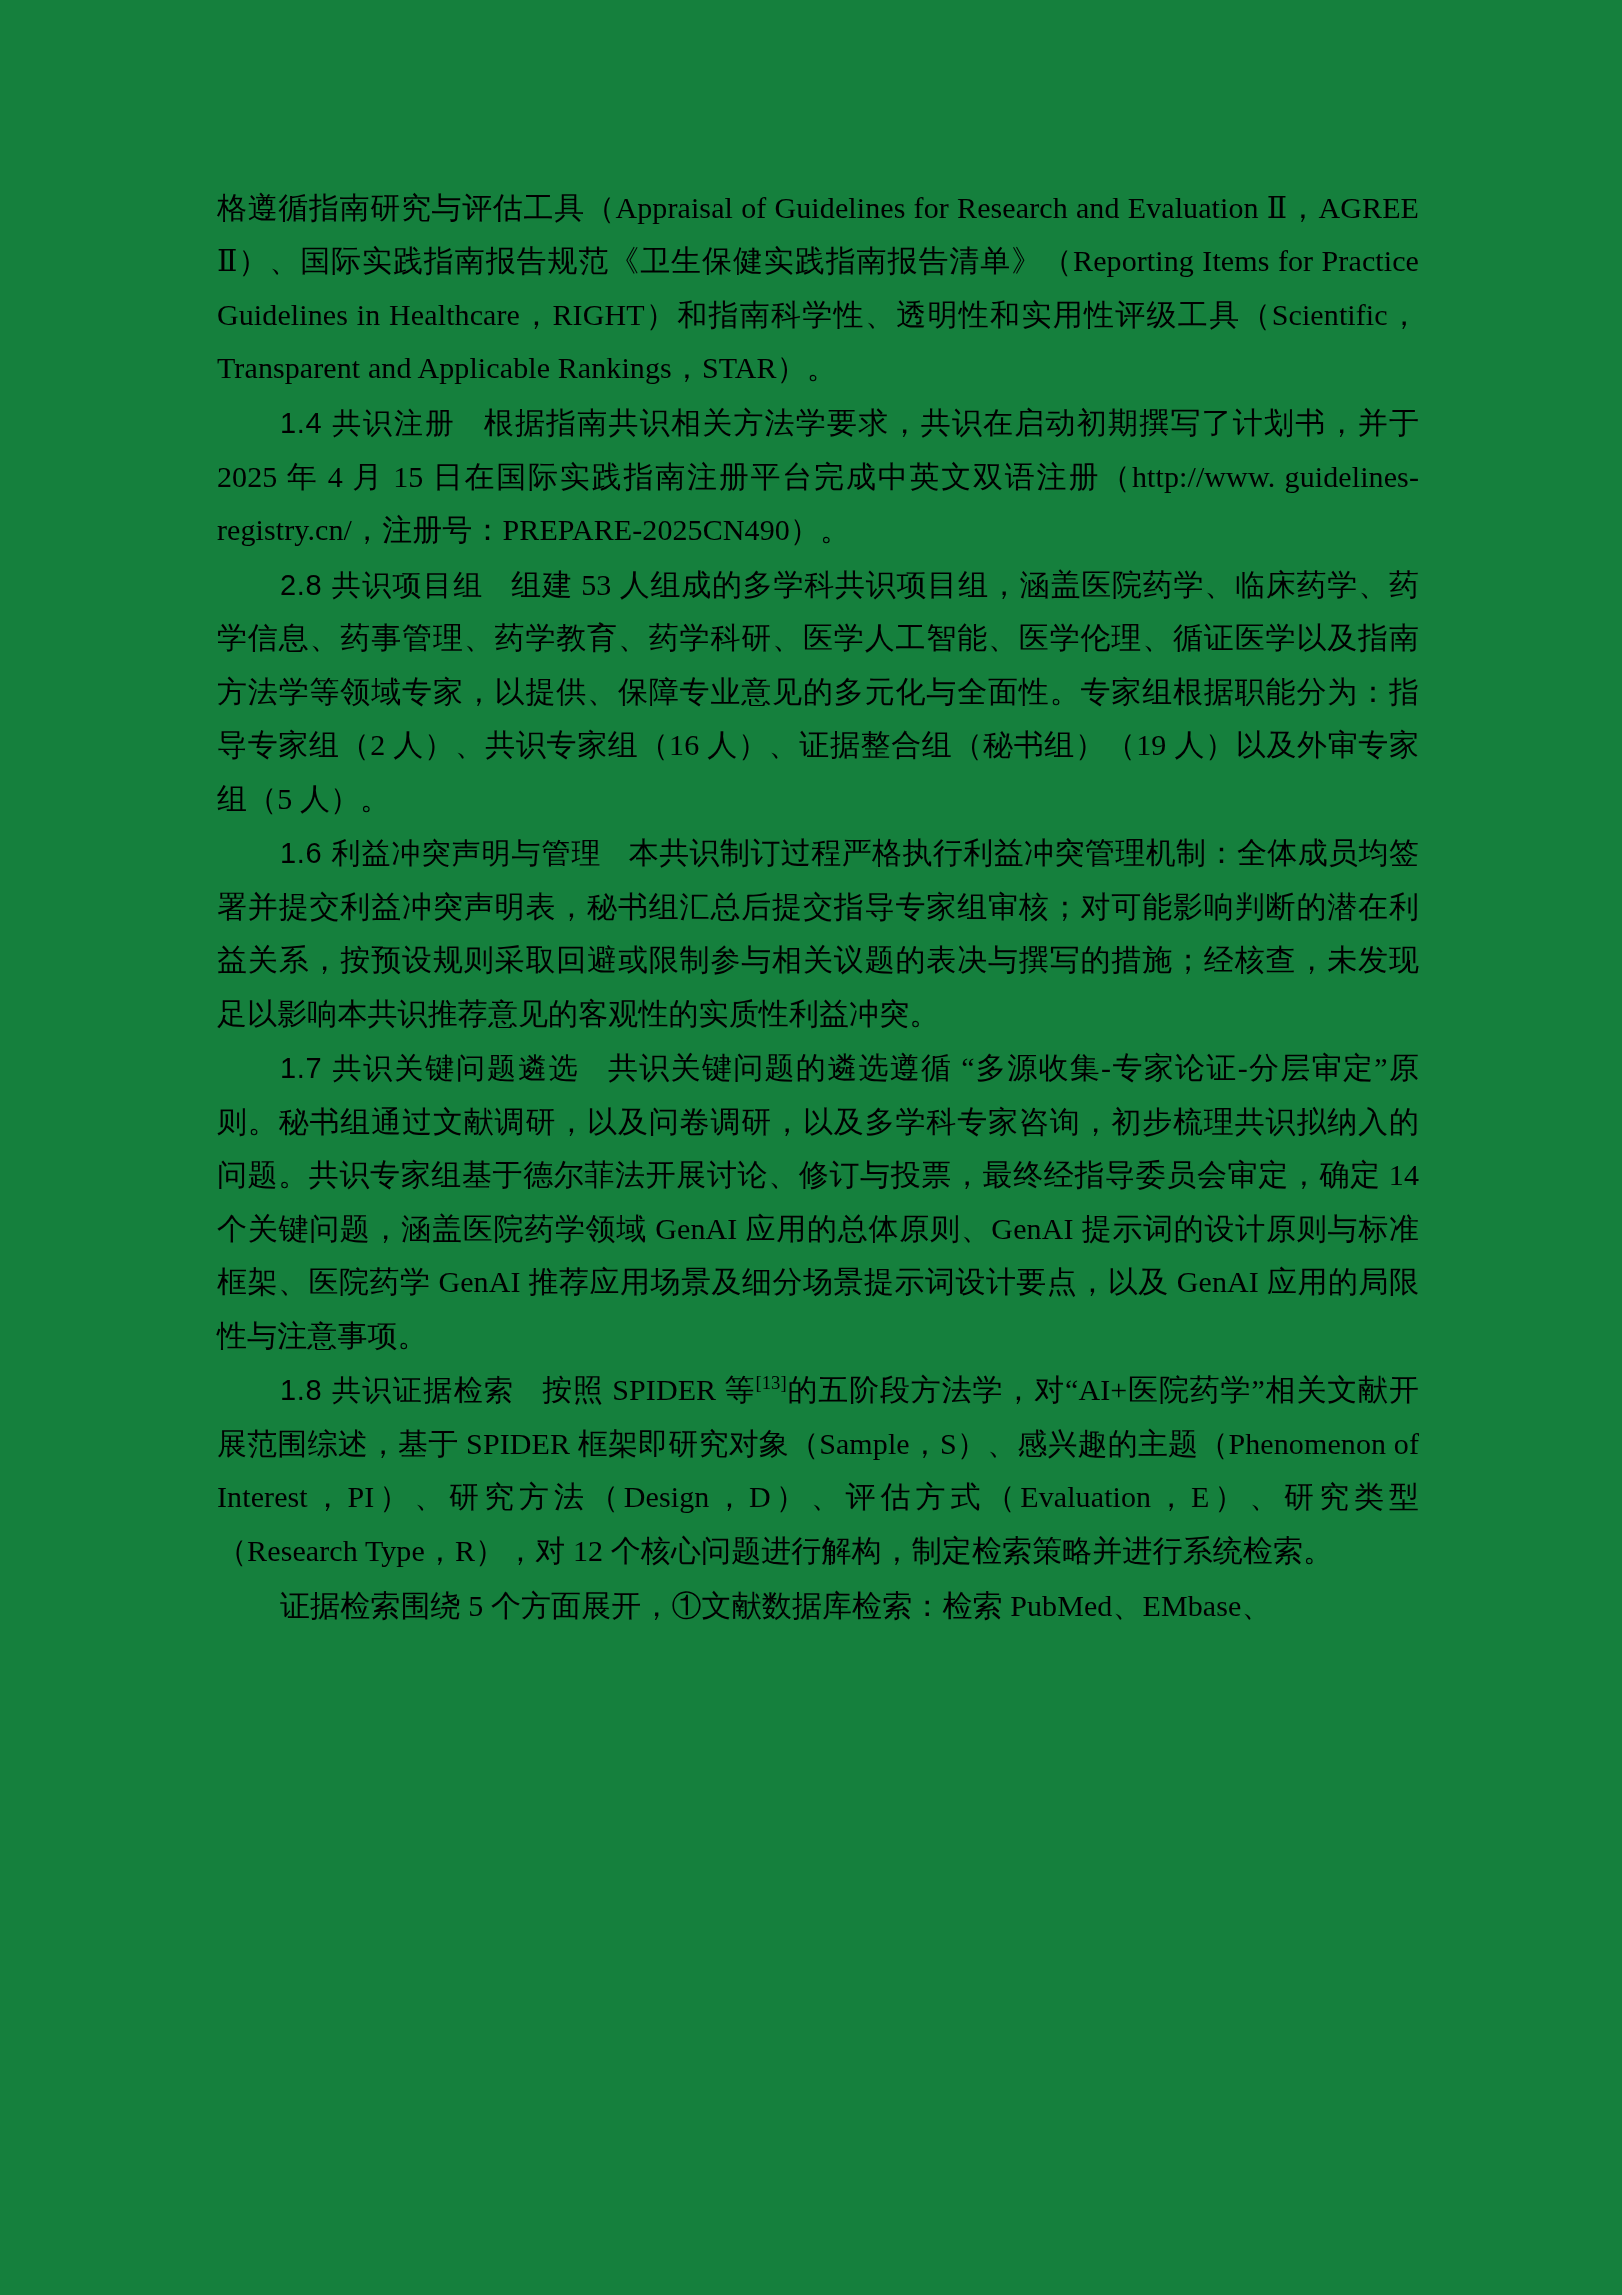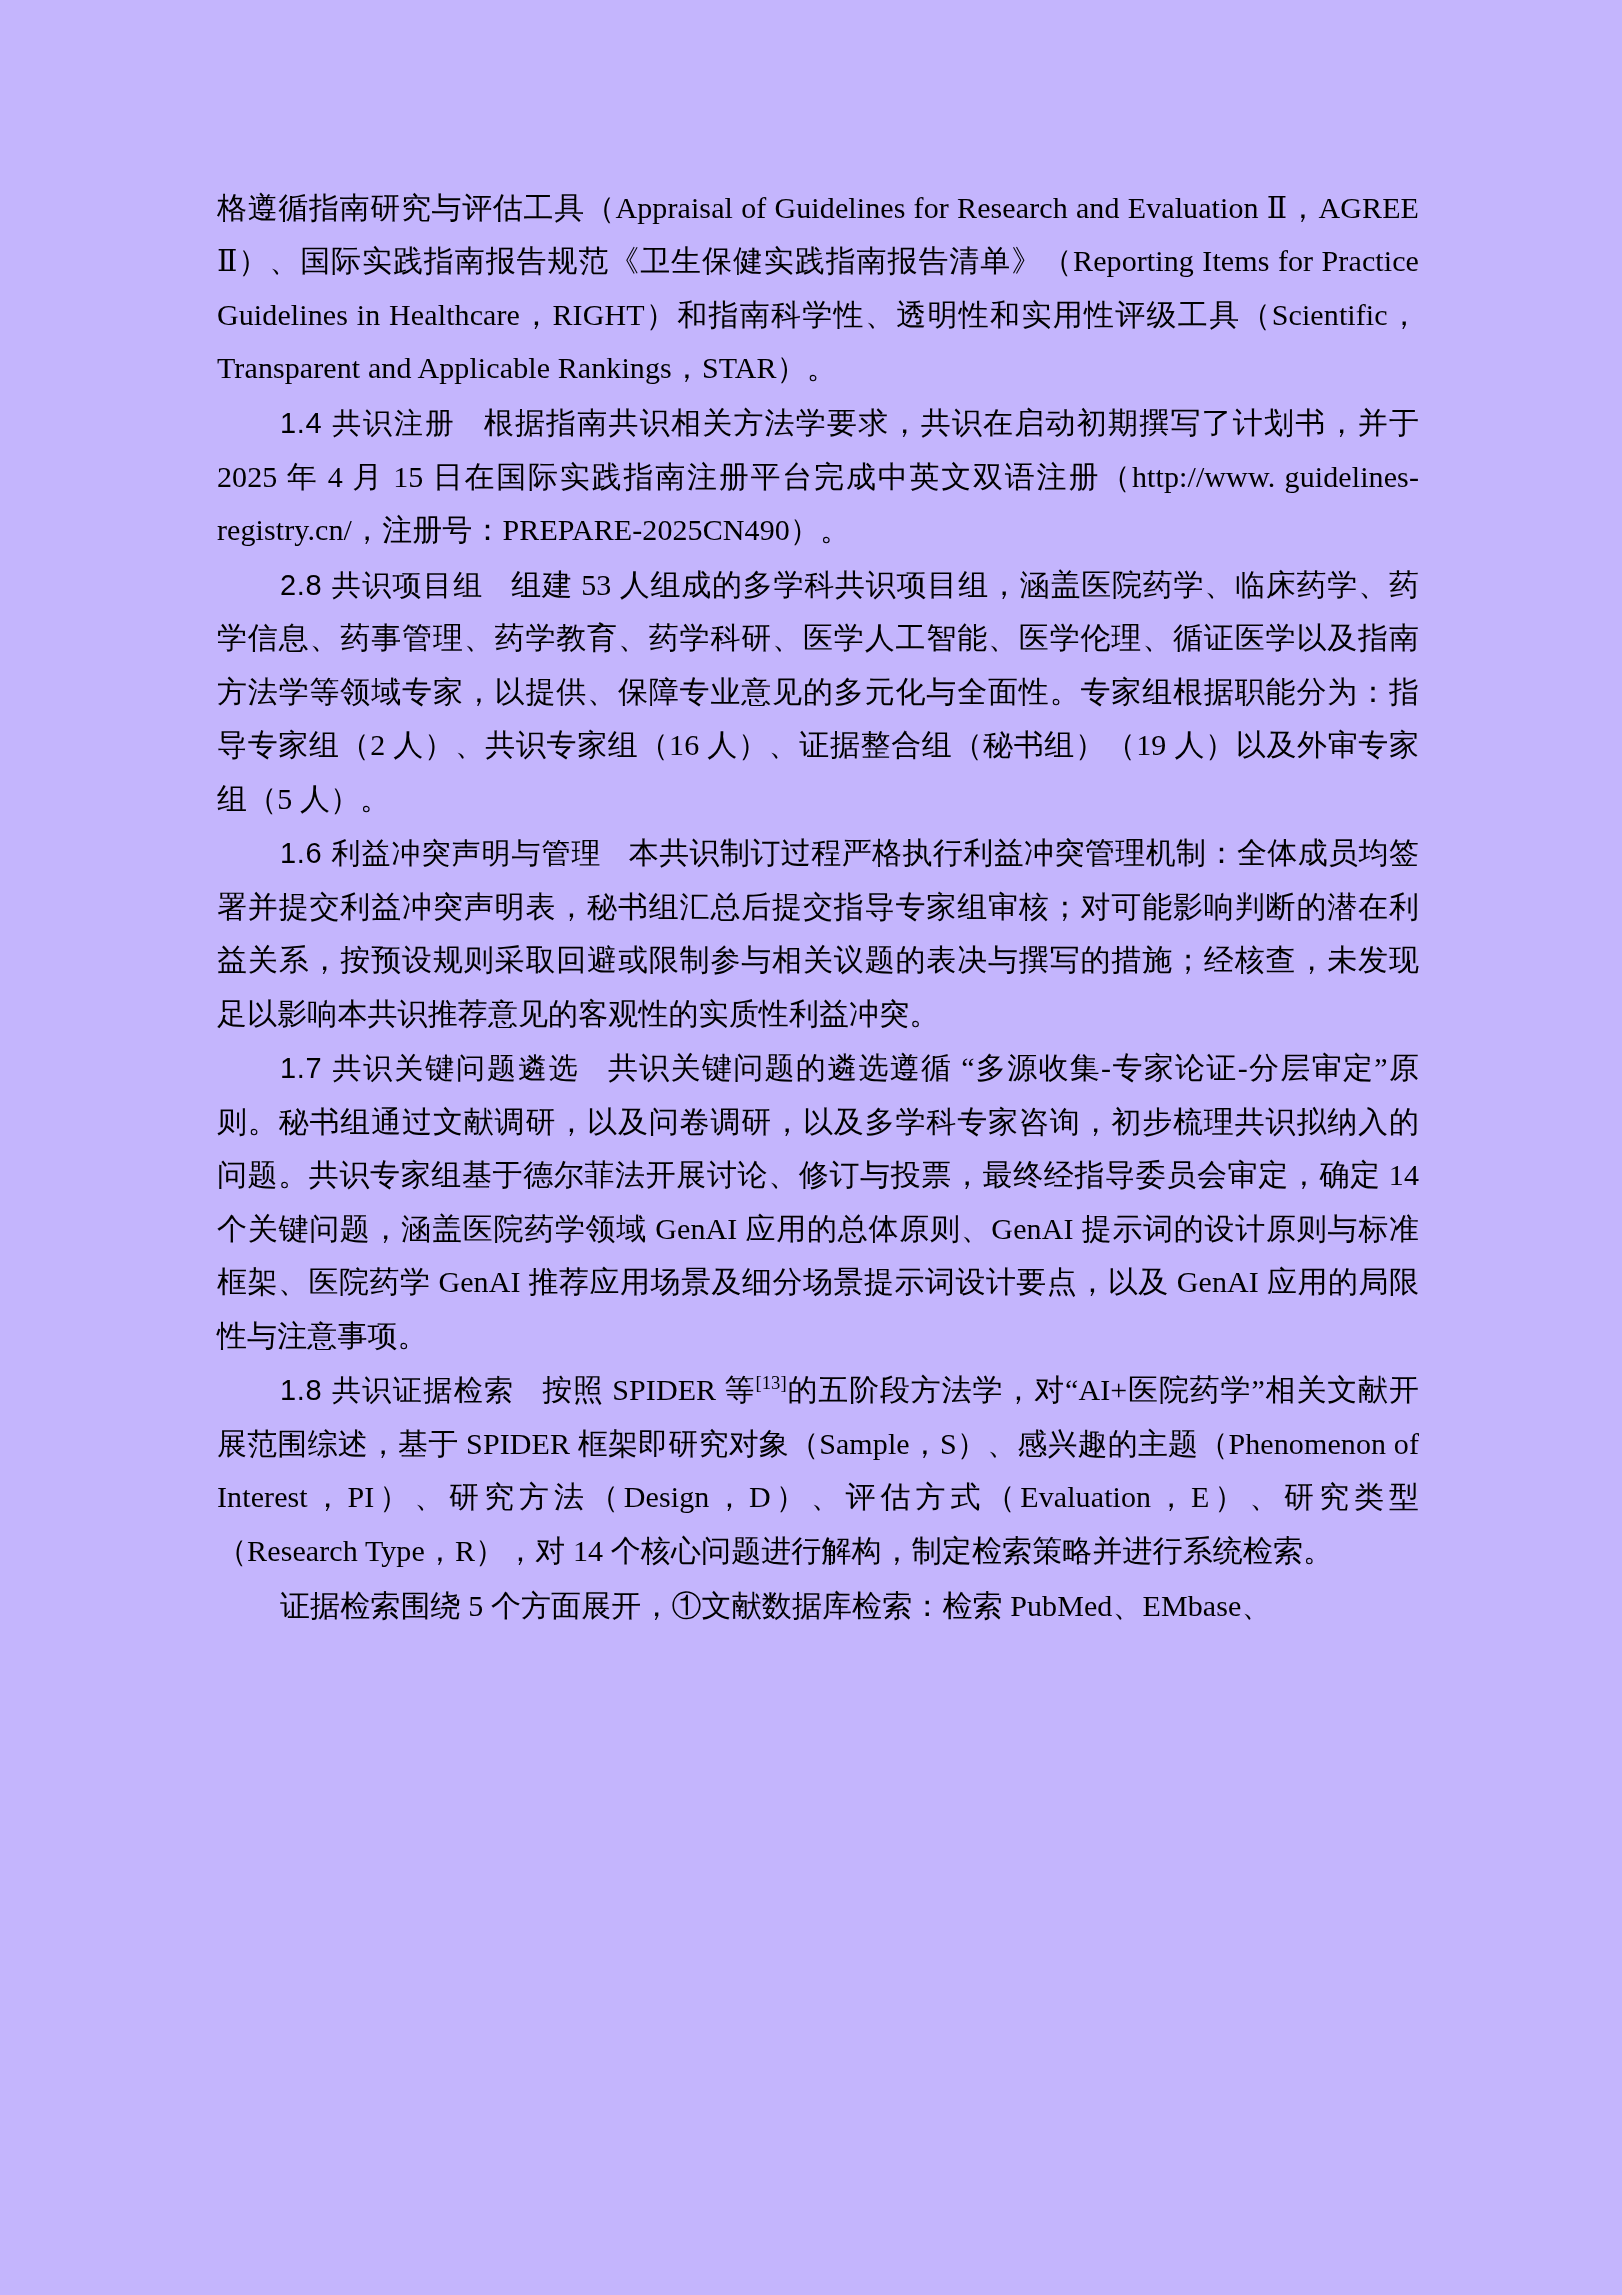--- a/index.html
+++ b/index.html
@@ -12,21 +12,21 @@
     height: 2295px;
     font-family: "Liberation Serif", "DejaVu Serif", serif;
     color: #000000;
   }
   .page {
     position: relative;
     width: 1623px;
     height: 2295px;
     box-sizing: border-box;
     padding: 181px 204px 68px 217px;
-    background: #c4b5fd;
+    background: #15803d;
   }
   .doc-body {
     font-size: 30px;
     line-height: 1.78;
     text-align: justify;
     text-justify: inter-ideograph;
     letter-spacing: 0.1px;
   }
   p {
     margin: 0 0 1.4px 0;
@@ -61,19 +61,19 @@
     <p class="noindent">格遵循指南研究与评估工具（Appraisal of Guidelines for Research and Evaluation Ⅱ，AGREE Ⅱ）、国际实践指南报告规范《卫生保健实践指南报告清单》（Reporting Items for Practice Guidelines in Healthcare，RIGHT）和指南科学性、透明性和实用性评级工具（Scientific，Transparent and Applicable Rankings，STAR）。</p>
 
     <p class="indent"><span class="sec-title">1.4 共识注册</span><span class="sp-md"></span><span>根据指南共识相关方法学要求，共识在启动初期撰写了计划书，并于 2025 年 4 月 15 日在国际实践指南注册平台完成中英文双语注册（http://www. guidelines-registry.cn/，注册号：PREPARE-2025CN490）。</span></p>
 
     <p class="indent"><span class="sec-title">2.8 共识项目组</span><span class="sp-md"></span><span>组建 53 人组成的多学科共识项目组，涵盖医院药学、临床药学、药学信息、药事管理、药学教育、药学科研、医学人工智能、医学伦理、循证医学以及指南方法学等领域专家，以提供、保障专业意见的多元化与全面性。专家组根据职能分为：指导专家组（2 人）、共识专家组（16 人）、证据整合组（秘书组）（19 人）以及外审专家组（5 人）。</span></p>
 
     <p class="indent"><span class="sec-title">1.6 利益冲突声明与管理</span><span class="sp-md"></span><span>本共识制订过程严格执行利益冲突管理机制：全体成员均签署并提交利益冲突声明表，秘书组汇总后提交指导专家组审核；对可能影响判断的潜在利益关系，按预设规则采取回避或限制参与相关议题的表决与撰写的措施；经核查，未发现足以影响本共识推荐意见的客观性的实质性利益冲突。</span></p>
 
     <p class="indent"><span class="sec-title">1.7 共识关键问题遴选</span><span class="sp-md"></span><span>共识关键问题的遴选遵循 “多源收集-专家论证-分层审定”原则。秘书组通过文献调研，以及问卷调研，以及多学科专家咨询，初步梳理共识拟纳入的问题。共识专家组基于德尔菲法开展讨论、修订与投票，最终经指导委员会审定，确定 14 个关键问题，涵盖医院药学领域 GenAI 应用的总体原则、GenAI 提示词的设计原则与标准框架、医院药学 GenAI 推荐应用场景及细分场景提示词设计要点，以及 GenAI 应用的局限性与注意事项。</span></p>
 
-    <p class="indent"><span class="sec-title">1.8 共识证据检索</span><span class="sp-md"></span><span>按照 SPIDER 等</span><sup>[13]</sup><span>的五阶段方法学，对“AI+医院药学”相关文献开展范围综述，基于 SPIDER 框架即研究对象（Sample，S）、感兴趣的主题（Phenomenon of Interest，PI）、研究方法（Design，D）、评估方式（Evaluation，E）、研究类型（Research Type，R），对 14 个核心问题进行解构，制定检索策略并进行系统检索。</span></p>
+    <p class="indent"><span class="sec-title">1.8 共识证据检索</span><span class="sp-md"></span><span>按照 SPIDER 等</span><sup>[13]</sup><span>的五阶段方法学，对“AI+医院药学”相关文献开展范围综述，基于 SPIDER 框架即研究对象（Sample，S）、感兴趣的主题（Phenomenon of Interest，PI）、研究方法（Design，D）、评估方式（Evaluation，E）、研究类型（Research Type，R），对 12 个核心问题进行解构，制定检索策略并进行系统检索。</span></p>
 
     <p class="indent">证据检索围绕 5 个方面展开，①文献数据库检索：检索 PubMed、EMbase、</p>
 
   </div>
 </div>
 
 
 </body></html>

